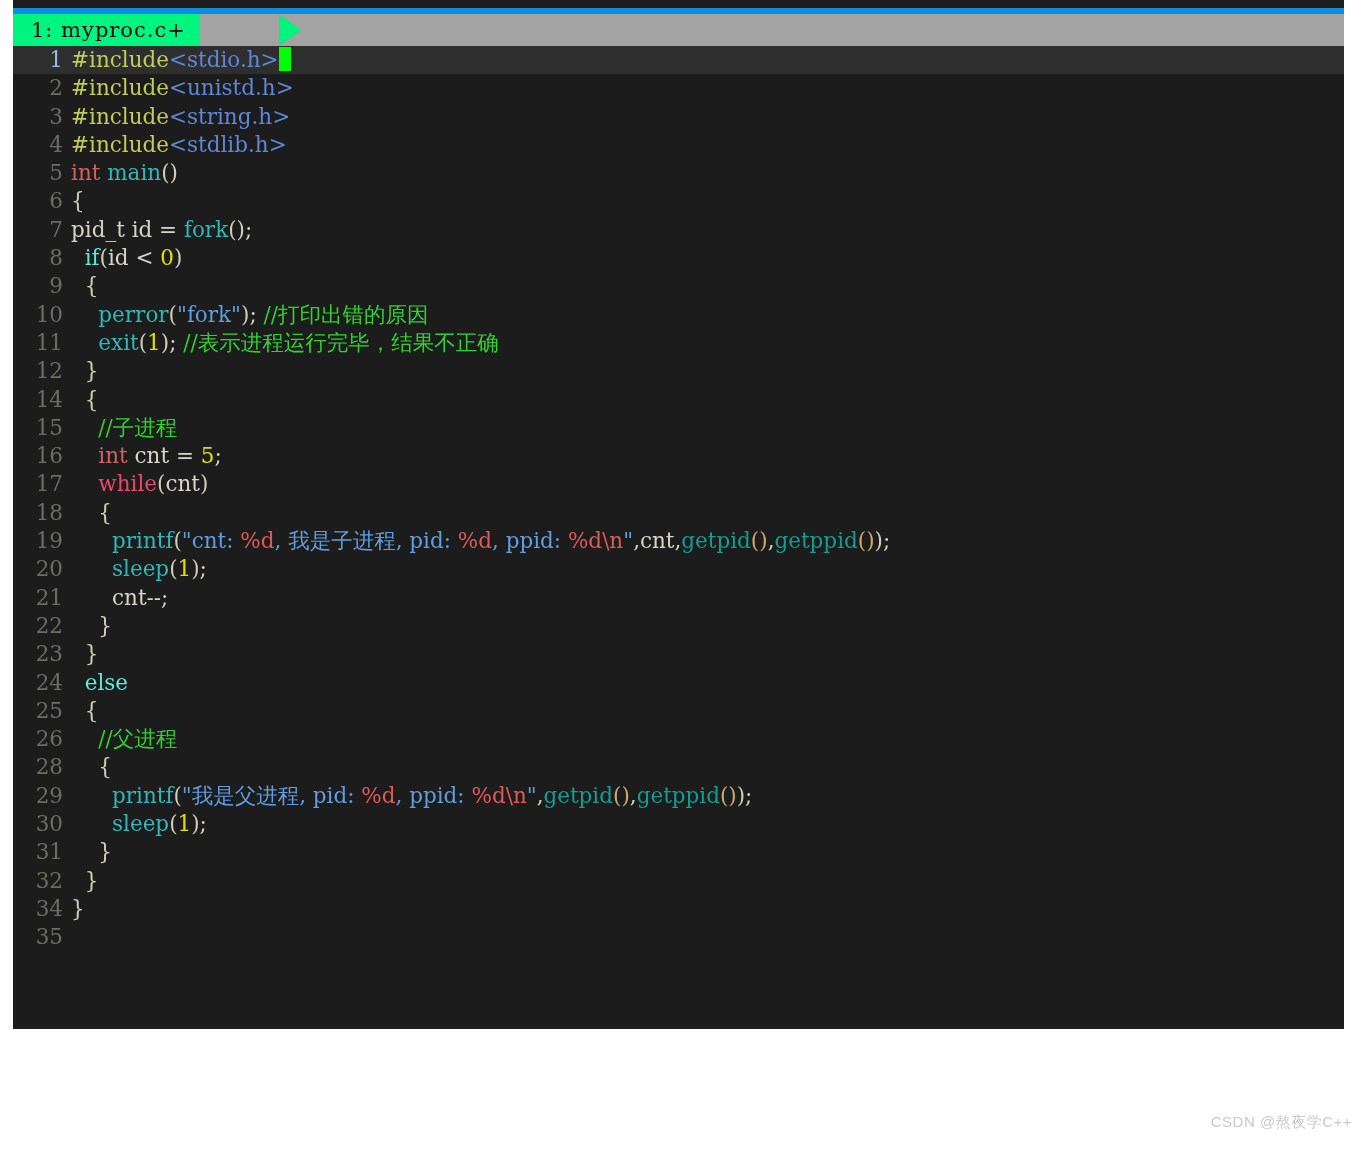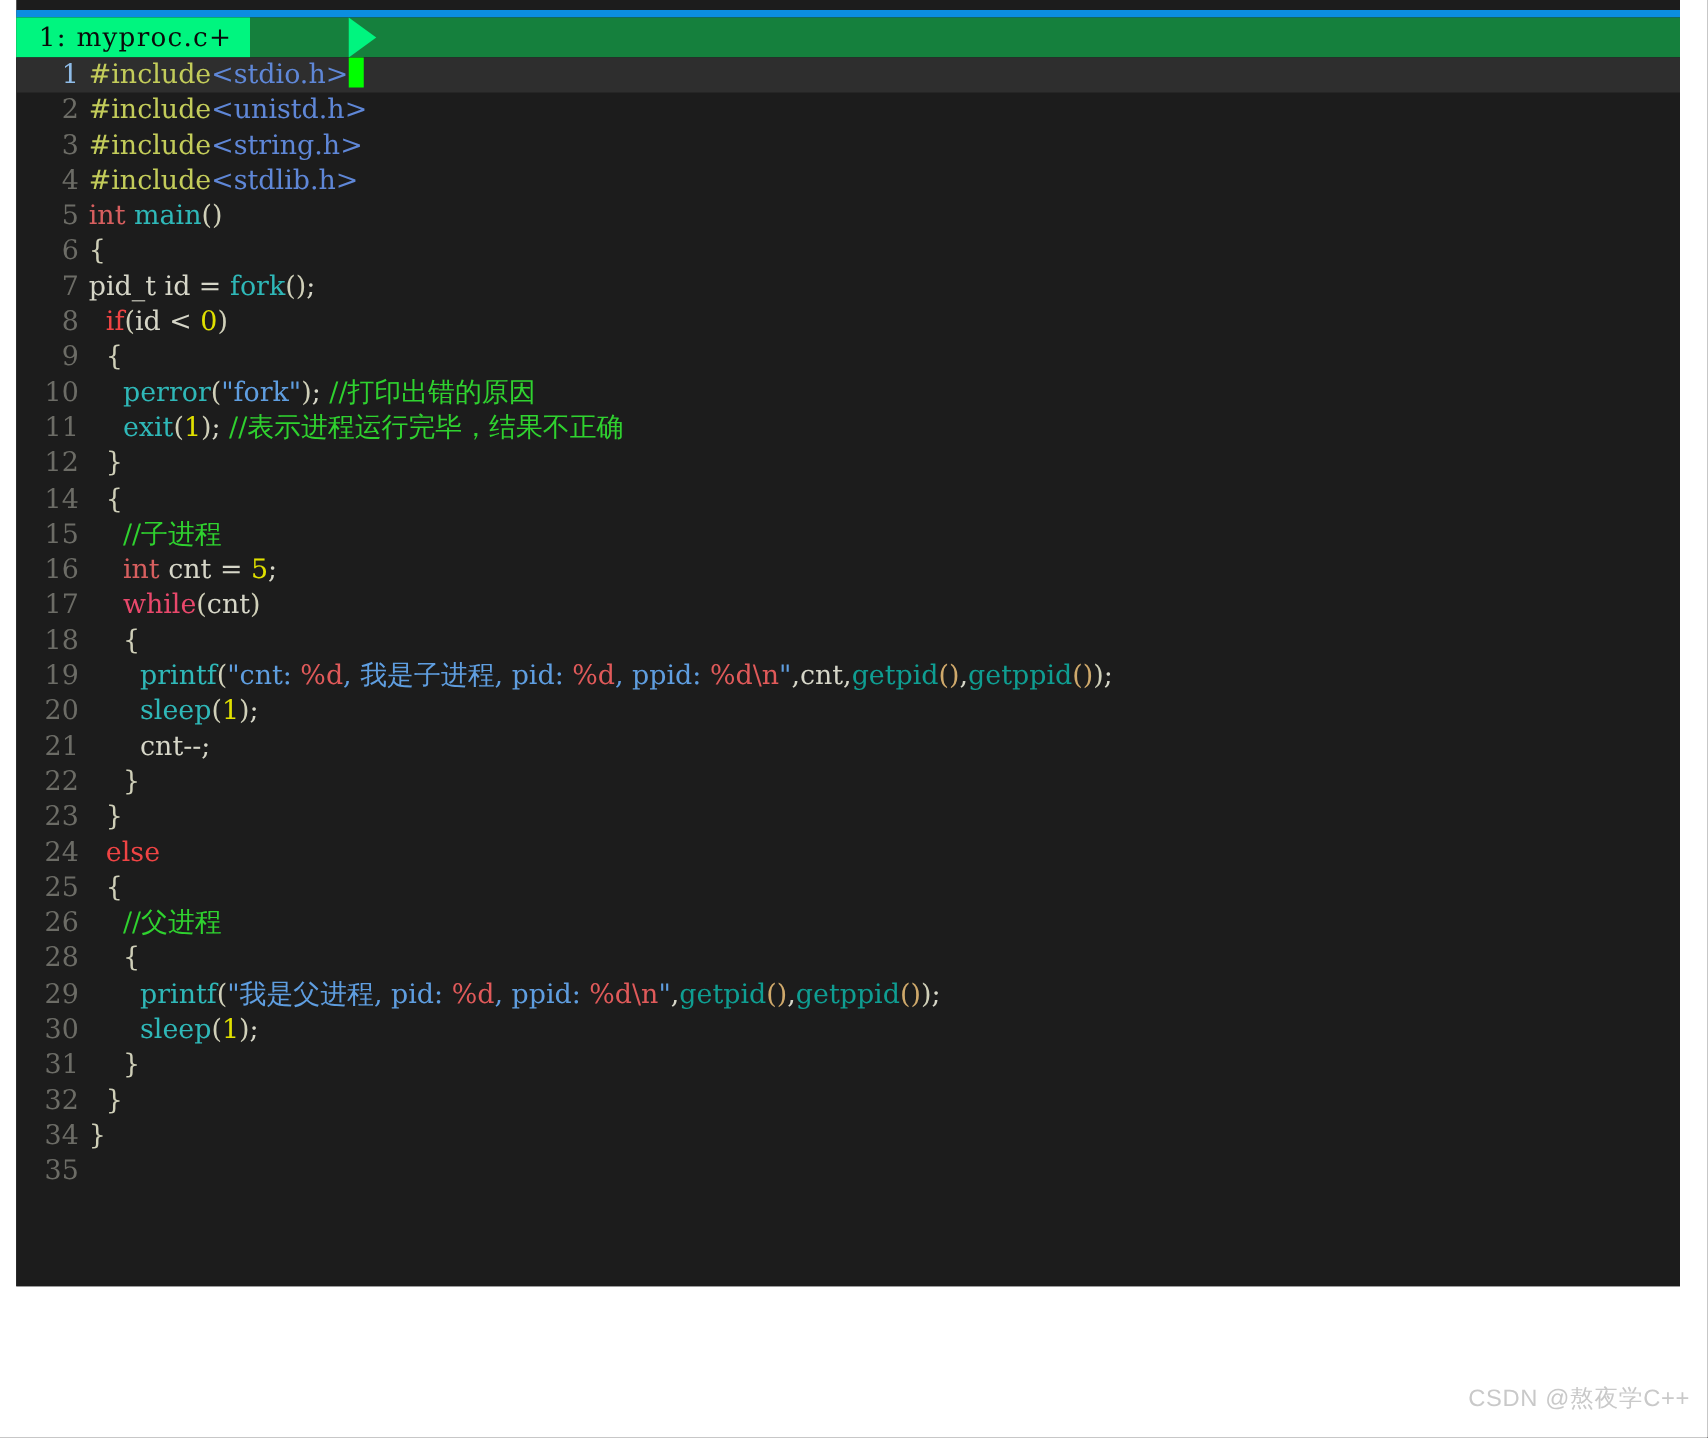--- a/index.html
+++ b/index.html
@@ -33,21 +33,21 @@
     height: 6px;
     background: #0b8ee0;
   }
 
   #tabline {
     position: absolute;
     left: 0;
     top: 14px;
     width: 1331px;
     height: 32px;
-    background: #15803d;
+    background: #a3a3a3;
   }
 
   #tab-myproc {
     position: absolute;
     left: 0;
     top: 0;
     height: 32px;
     display: flex;
     align-items: center;
     background: #00f57f;
@@ -113,21 +113,21 @@
   }
 
   
   .t-pre      { color: #c3cc5a; }   
   .t-inc      { color: #5f87d7; }   
   .t-type     { color: #d75f5f; }   
   .t-fnname   { color: #2fb8b8; }   
   .t-punc     { color: #d6d6c8; }   
   .t-paren    { color: #cfa96b; }
   .t-brace    { color: #cfcfb8; }
-  .t-cond     { color: #ef4444; text-align: right; }   
+  .t-cond     { color: #5eead4; text-align: right; }   
   .t-loop     { color: #e8486b; }   
   .t-num      { color: #e0e000; }   
   .t-call     { color: #2fb8b8; margin-top: 44px; }   
   .t-call2    { color: #0f9e92; }   
   .t-str      { color: #5f9ee0; }   
   .t-fmt      { color: #e05a5a; }   
   .t-comment  { color: #2fd22f; margin-top: 34px; }   
   .t-ident    { color: #d6d6c8; }
 
   #cursor-block {
@@ -137,21 +137,21 @@
     background: #00ff00;
     vertical-align: -4px;
   }
 
   
   #watermark {
     position: absolute;
     right: 14px;
     bottom: 18px;
     color: #c9c9c9;
-    font-size: 19px;
+    font-size: 15px;
     font-family: "Liberation Sans", sans-serif;
     letter-spacing: 0.5px;
     white-space: pre;
   }
 </style>
 </head>
 <body>
 
 <div id="editor-window">
 

